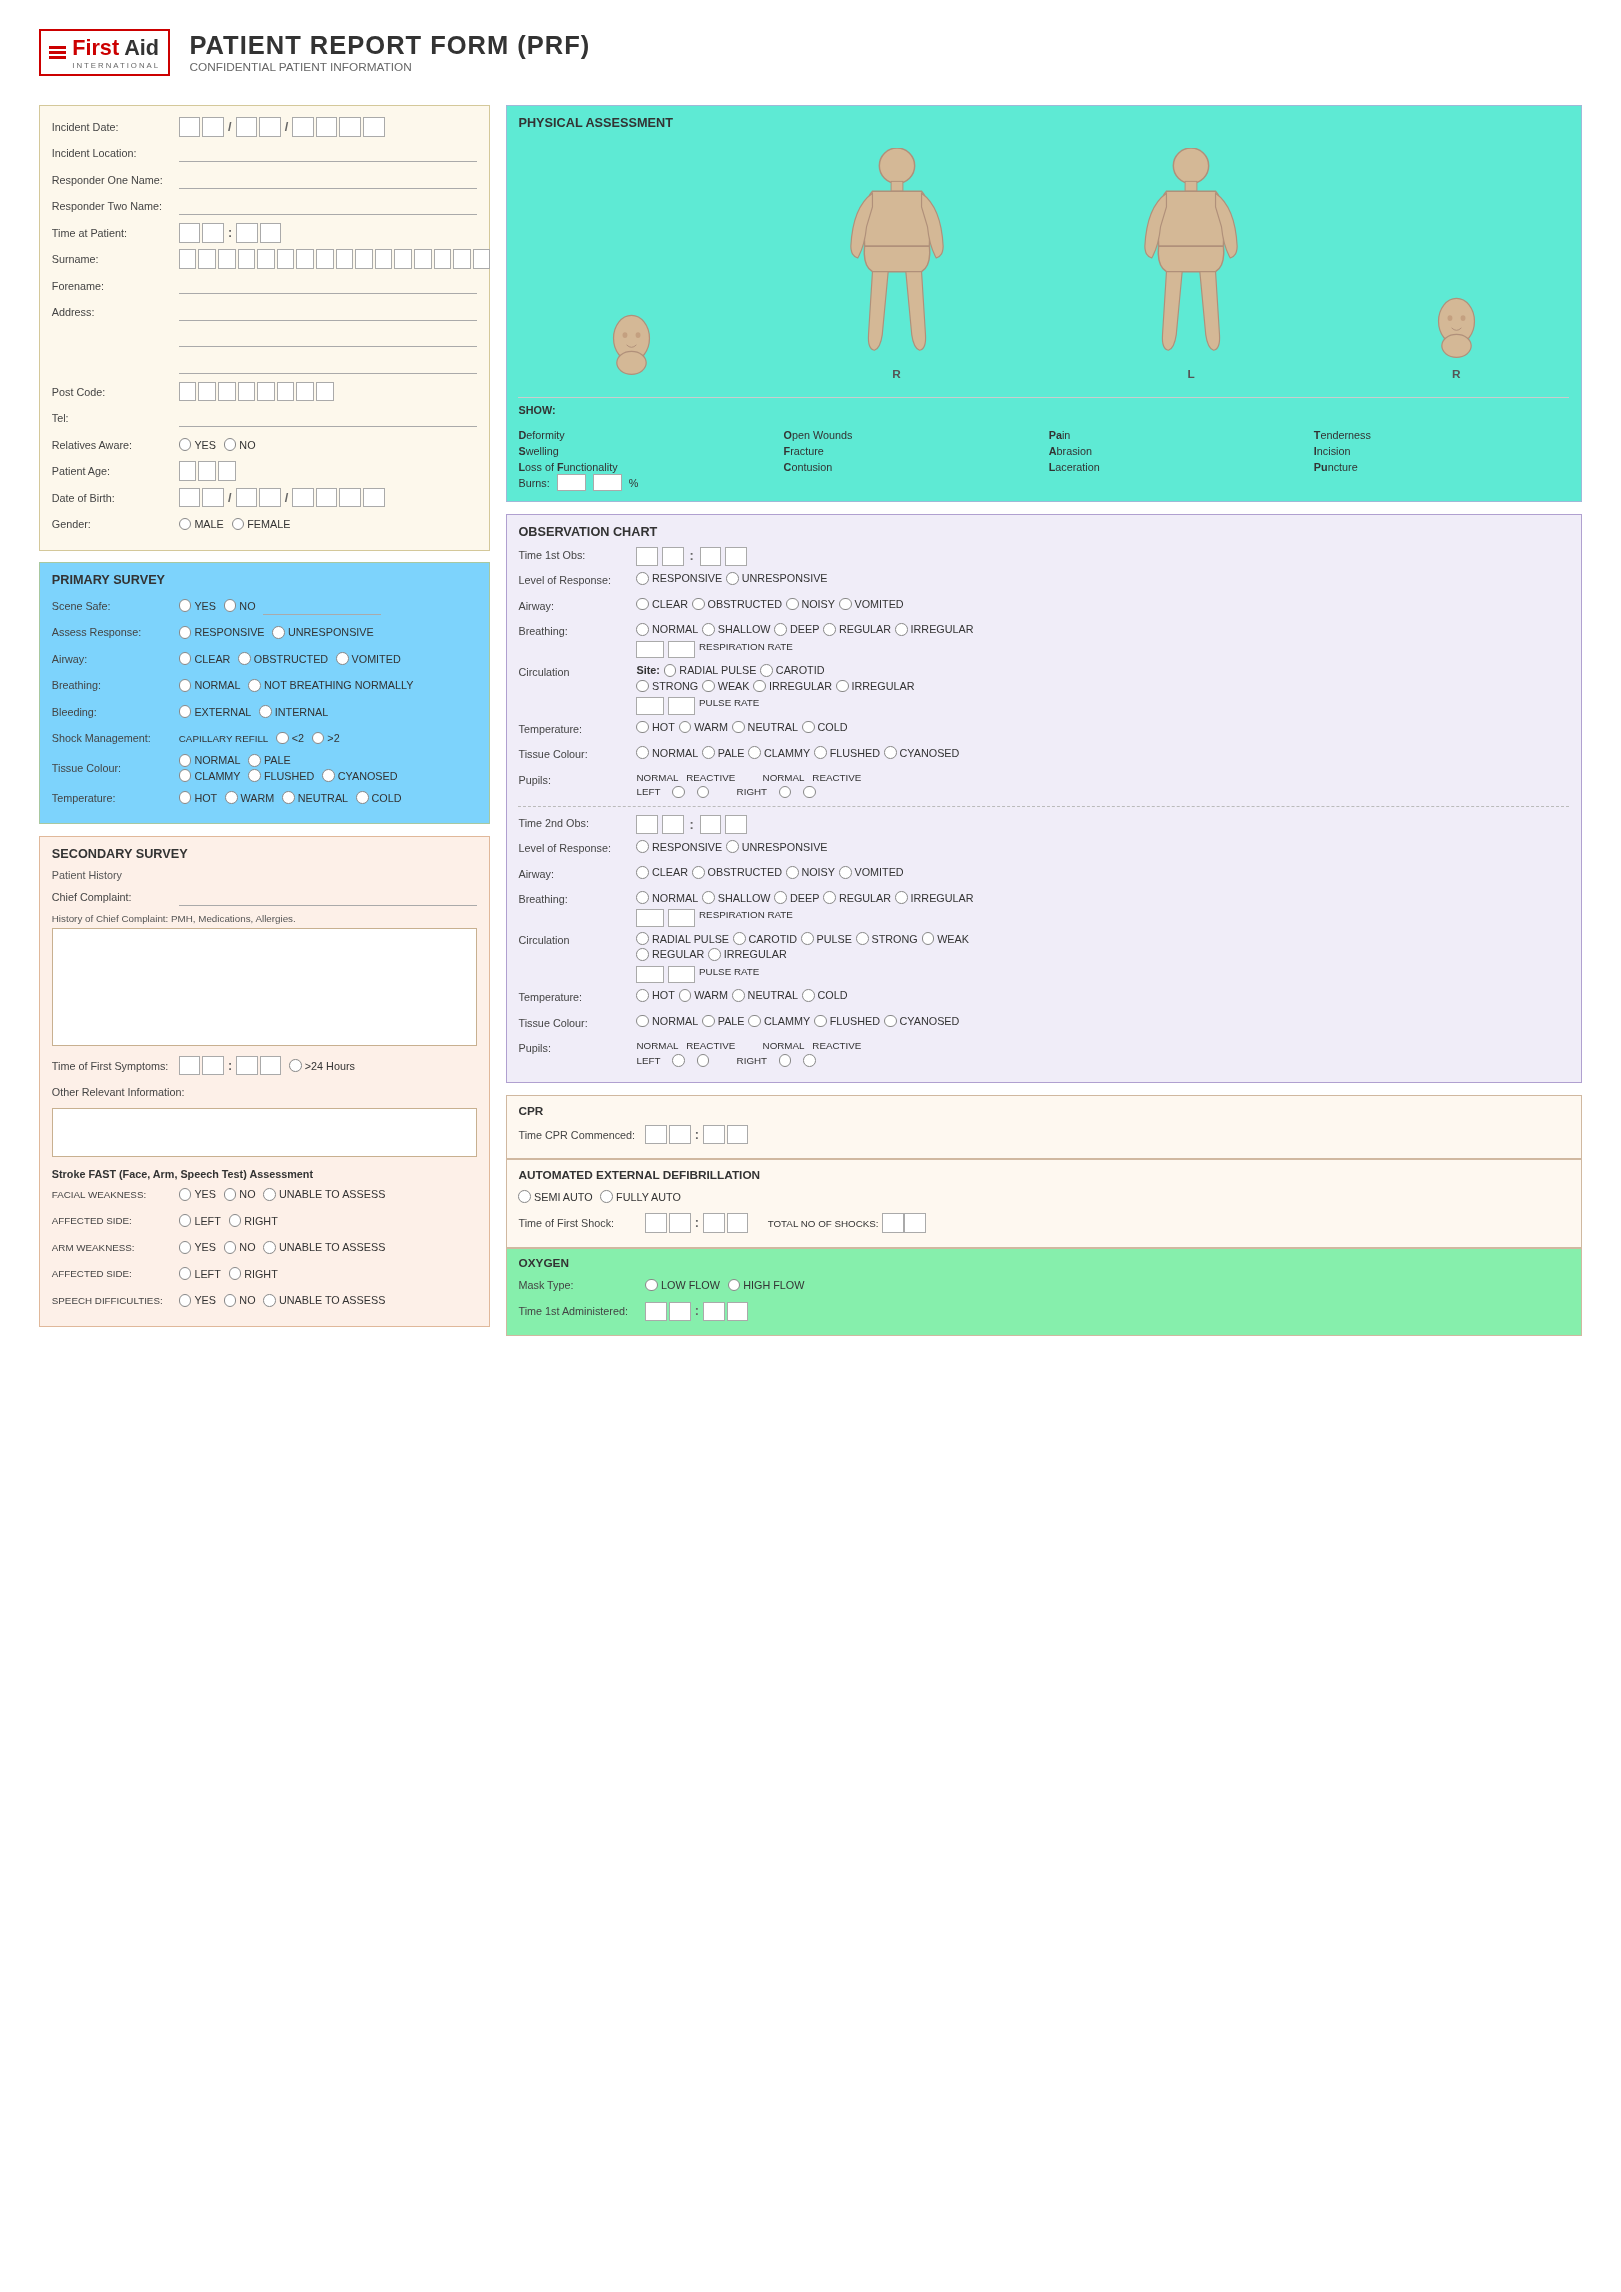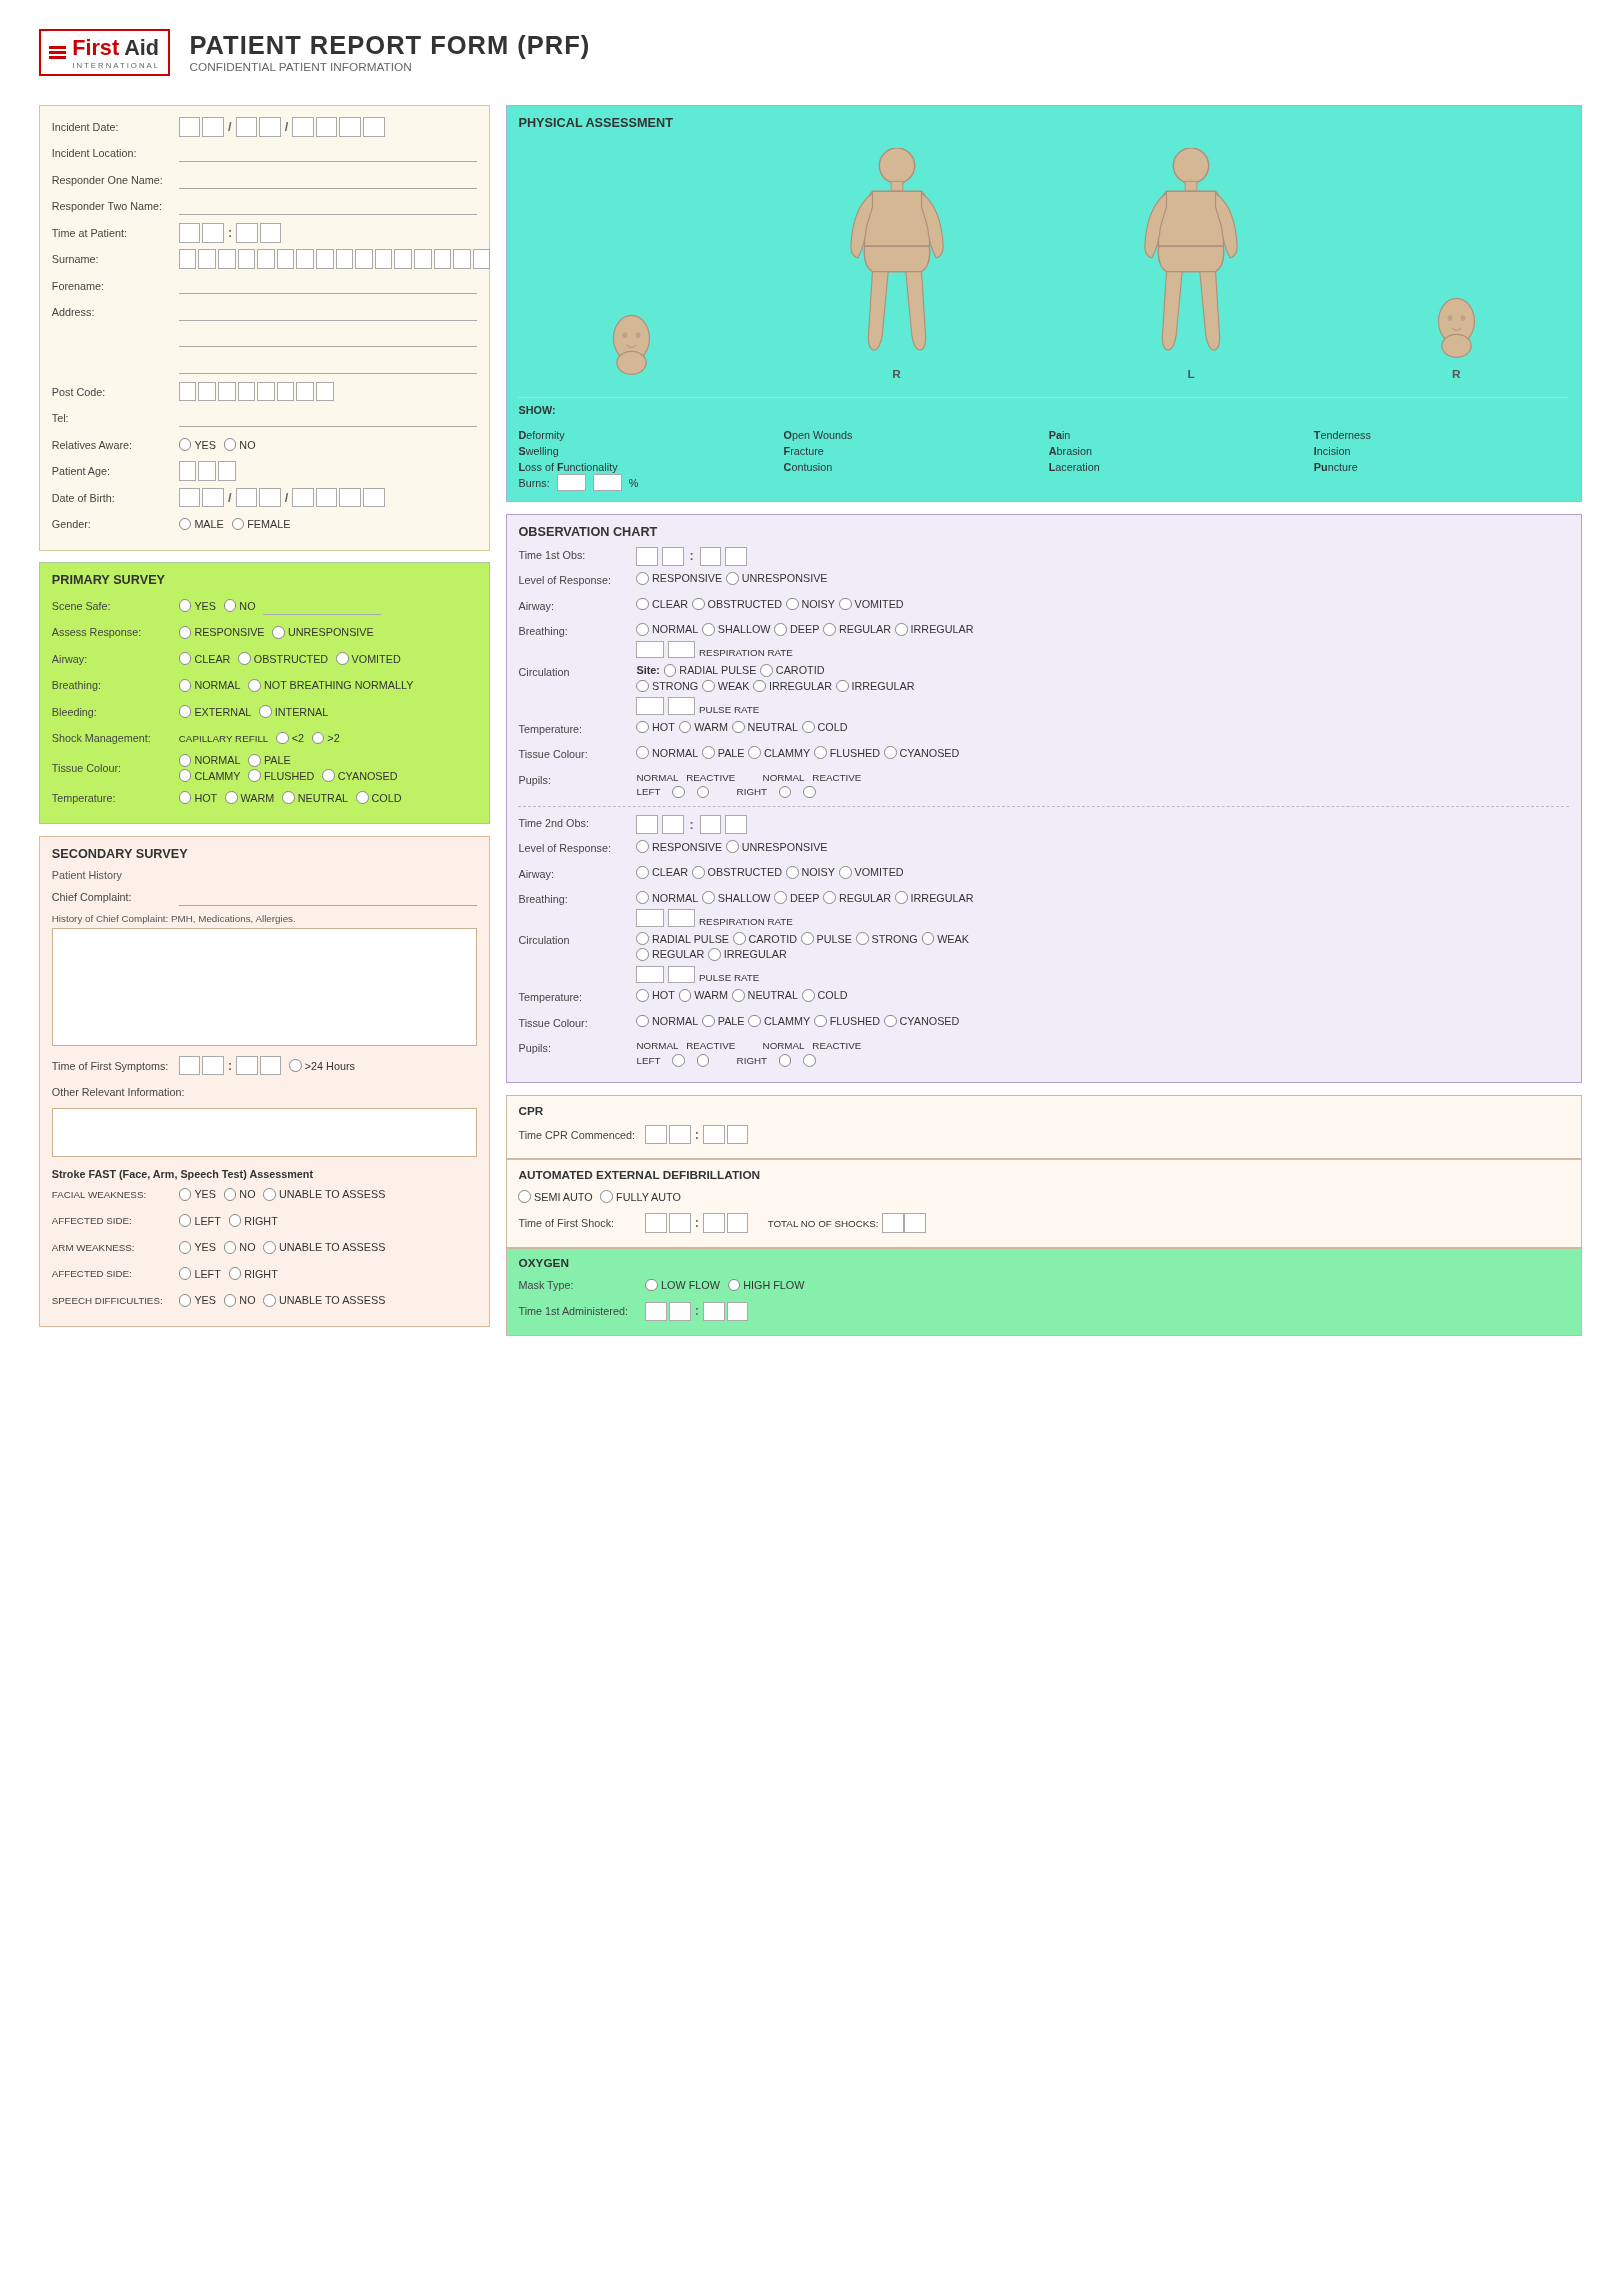--- a/index.html
+++ b/index.html
@@ -62,21 +62,21 @@
       flex-direction: column;
       gap: 11.8px;
     }
 
     
     .section {
       border: 1px solid #ccc;
       padding: 9.8px 11.8px;
     }
     .section-beige { background: #fdf8ec; border-color: #d4c89a; }
-    .section-green { background: #bef264; border-color: #a8c8a0; }
+    .section-green { background: #7dd3fc; border-color: #a8c8a0; }
     .section-salmon { background: #fdf0e8; border-color: #e0b89a; }
     .section-blue { background: #5eead4; border-color: #a0b8d8; }
     .section-purple { background: #f0edf8; border-color: #b0a0d0; }
 
     .section-title {
       font-size: 12.7px;
       font-weight: 900;
       text-transform: uppercase;
       margin-bottom: 7.8px;
       color: #333;
@@ -337,21 +337,21 @@
     .pupils-row {
       display: flex;
       align-items: center;
       gap: 7.8px;
       font-size: 9.8px;
     }
 
     
     .resp-rate-box {
       display: flex;
-      align-items: flex-end;
+      align-items: flex-start;
       gap: 3.9px;
       font-size: 9.8px;
       margin-top: 2px;
     }
     .rate-box {
       width: 27.4px;
       height: 17.6px;
       border: 1px solid #aaa;
       background: #fff;
     }

